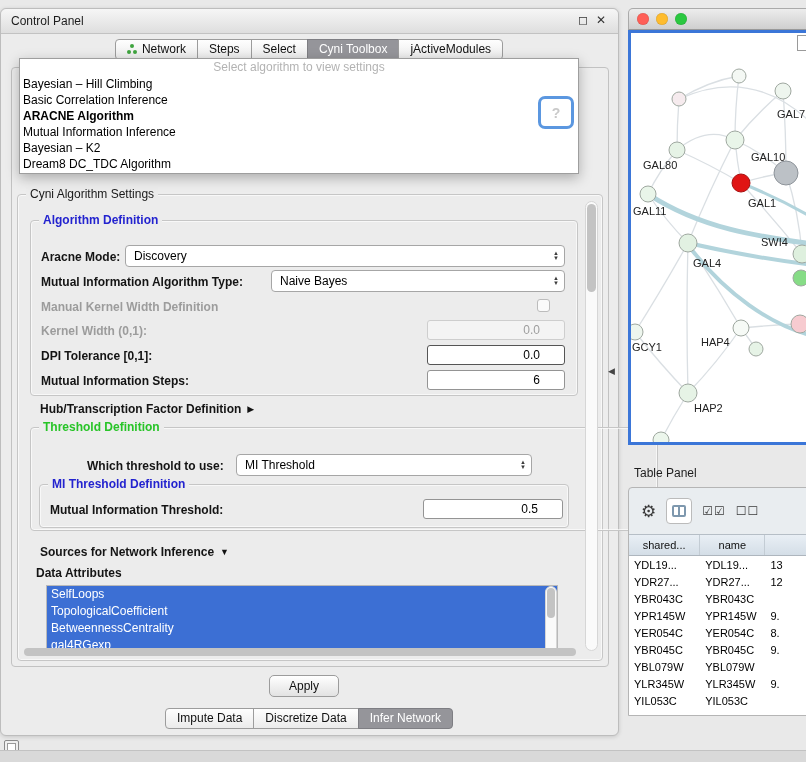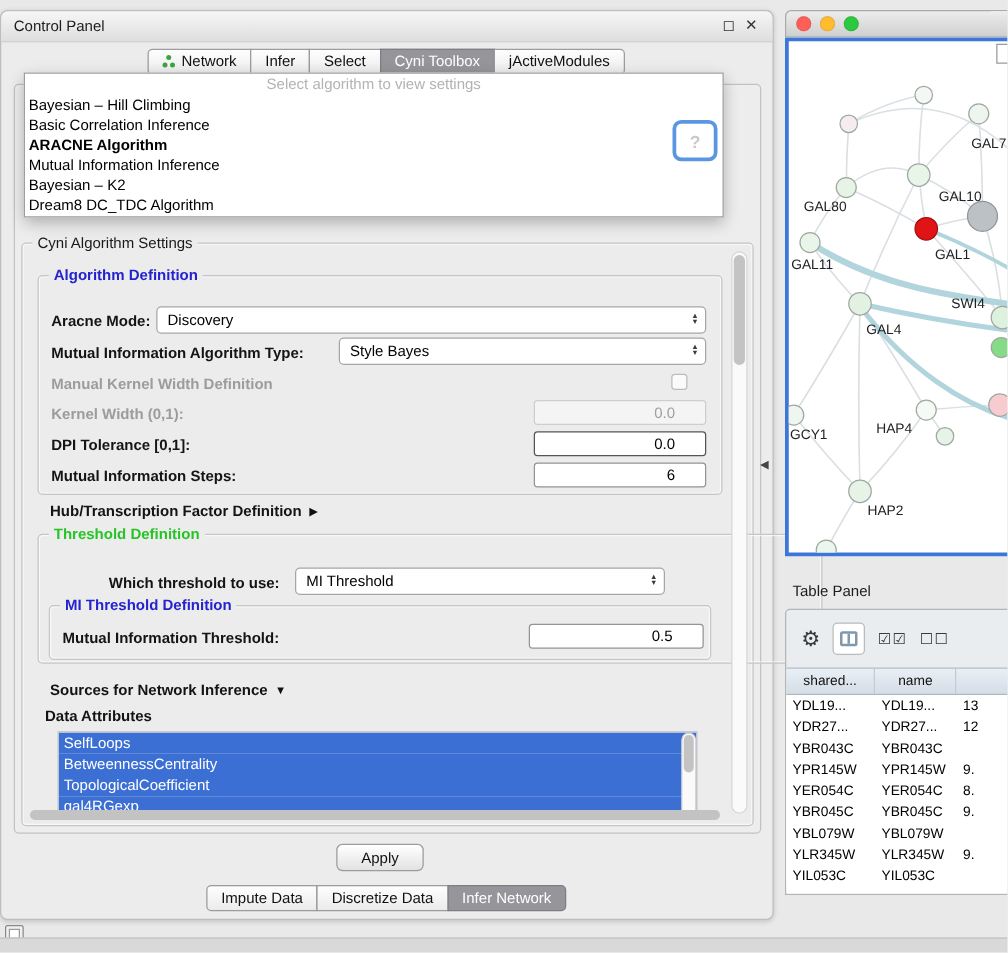--- a/index.html
+++ b/index.html
@@ -127,21 +127,21 @@
       <span class="win-icon" style="right:30px">◻</span>
       <span class="win-icon" style="right:12px">✕</span>
     </div>
 
     <div class="tabbar" style="top:30px" id="top-tabbar">
         <div class="tab">
           <span class="network-glyph"></span>
           <span>Network</span>
         </div>
         <div class="tab">
-          <span>Infer</span>
+          <span>Steps</span>
         </div>
         <div class="tab">
           <span>Select</span>
         </div>
         <div class="tab selected">
           <span>Cyni Toolbox</span>
         </div>
         <div class="tab">
           <span>jActiveModules</span>
         </div>
@@ -159,21 +159,21 @@
         <div class="combo" style="left:94px;top:24px;width:440px;height:22px">
           <span>Discovery</span>
           <span class="arrows">
               <span>▲</span>
               <span>▼</span>
             </span>
         </div>
 
         <span class="lbl" style="left:10px;top:54px">Mutual Information Algorithm Type:</span>
         <div class="combo" style="left:240px;top:49px;width:294px;height:22px">
-          <span>Style Bayes</span>
+          <span>Naive Bayes</span>
           <span class="arrows">
               <span>▲</span>
               <span>▼</span>
             </span>
         </div>
 
         <span class="lbl dis" style="left:10px;top:79px">Manual Kernel Width Definition</span>
         <span class="checkbox" style="left:506px;top:78px"></span>
 
         <span class="lbl dis" style="left:10px;top:103px">Kernel Width (0,1):</span>
@@ -220,22 +220,22 @@
 
       <div style="position:absolute;left:22px;top:350px;display:flex;align-items:center">
         <span class="lbl" style="position:static">Sources for Network Inference</span>
         <span class="tri">▼</span>
       </div>
       <span class="lbl" style="left:18px;top:371px">Data Attributes</span>
 
       <div id="attr-list">
 
       <div class="attr-item">SelfLoops</div>
+          <div class="attr-item">TopologicalCoefficient</div>
           <div class="attr-item">BetweennessCentrality</div>
-          <div class="attr-item">TopologicalCoefficient</div>
           <div class="attr-item">gal4RGexp</div>
           <div class="vtrack" style="right:0;top:0;width:12px;height:68px">
           <div class="vthumb" style="top:1px;height:30px"></div>
         </div>
         </div>
 
       <div class="vtrack" style="right:4px;top:6px;width:13px;height:450px">
         <div class="vthumb" style="top:2px;height:88px"></div>
       </div>
       <div class="htrack" style="left:6px;bottom:4px;width:552px"></div>

